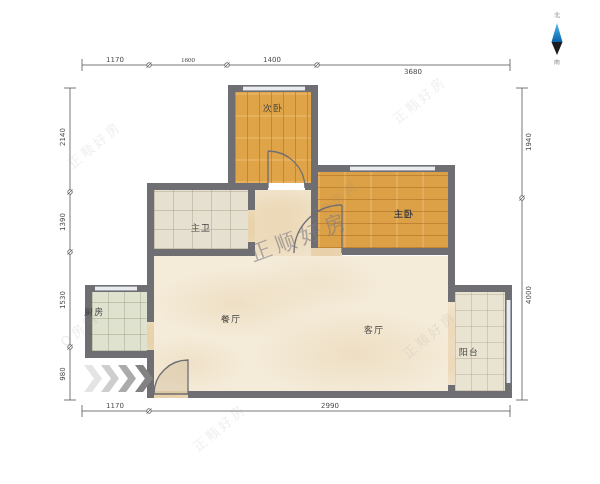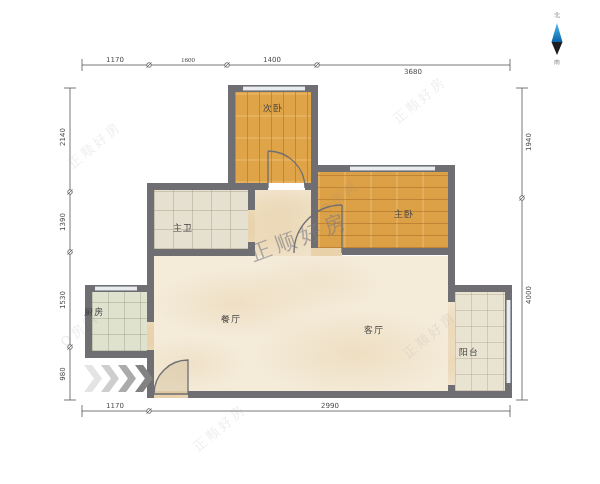--- a/index.html
+++ b/index.html
@@ -149,22 +149,22 @@
       </defs>
       <polygon points="557,23 562.5,42 551.5,42" fill="url(#cblue)"></polygon>
       <polygon points="551.5,42 562.5,42 557,55" fill="#1d1d20"></polygon>
     </g>
   </svg>
 
   <span class="compass-label" style="left:557px;top:11px;">北</span>
   <span class="compass-label" style="left:557px;top:58px;">南</span>
 
   <span class="room-label" style="left:273px;top:108px;">次卧</span>
-  <span class="room-label" style="left:404px;top:214px;">主卧</span>
-  <span class="room-label" style="left:183px;top:228px;font-family:Liberation Mono, monospace;">主卫</span>
+  <span class="room-label" style="left:404px;top:214px;font-weight:bold;">主卧</span>
+  <span class="room-label" style="left:201px;top:228px;font-family:Liberation Mono, monospace;">主卫</span>
   <span class="room-label" style="left:94px;top:312px;">厨房</span>
   <span class="room-label" style="left:231px;top:319px;">餐厅</span>
   <span class="room-label" style="left:374px;top:330px;font-family:Liberation Serif, serif;">客厅</span>
   <span class="room-label" style="left:469px;top:352px;">阳台</span>
 
   <span class="dim" style="left:115px;top:56px;">1170</span>
   <span class="dim" style="left:188px;top:56px;font-family:Liberation Serif, serif;">1600</span>
   <span class="dim" style="left:272px;top:56px;">1400</span>
   <span class="dim" style="left:413px;top:56px;margin-top:12px;">3680</span>
 

